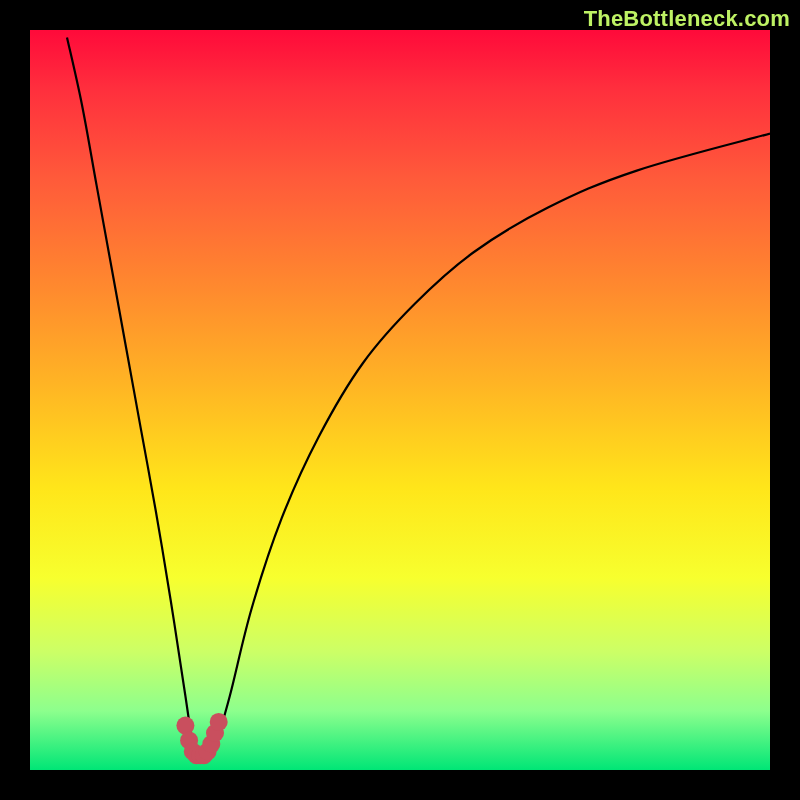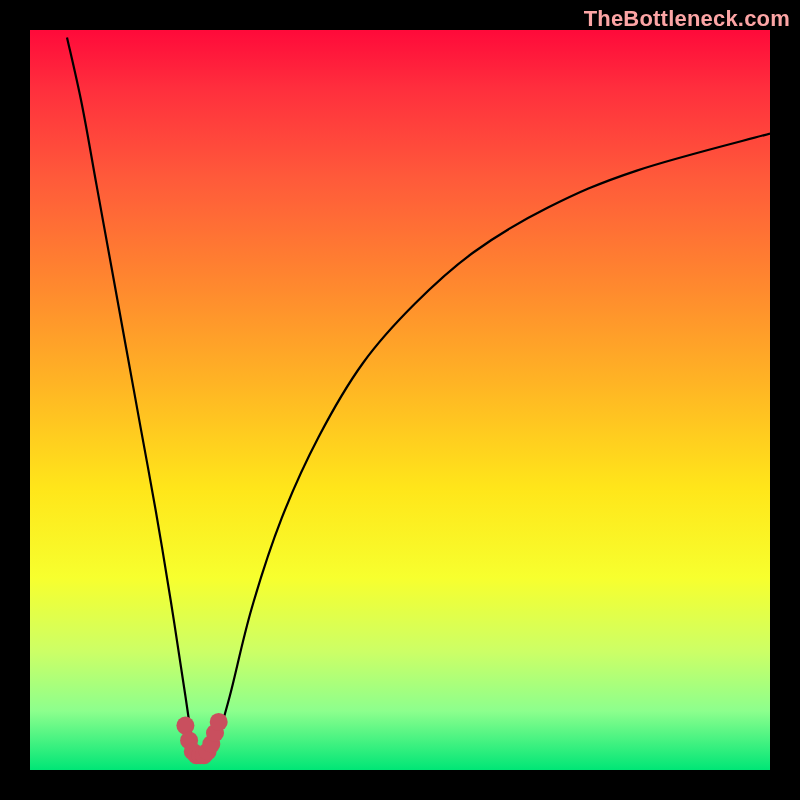--- a/index.html
+++ b/index.html
@@ -35,21 +35,21 @@
       #f7ff2e 74%,
       #ccff66 84%,
       #8dff8d 92%,
       #00e676 100%
     );
   }
   .watermark {
     position: absolute;
     top: 6px;
     right: 10px;
-    color: #fca5a5;
+    color: #bef264;
     font-size: 22px;
     font-weight: 600;
     letter-spacing: 0.2px;
     z-index: 10;
   }
 </style>
 </head>
 <body>
 
 <div class="frame">

